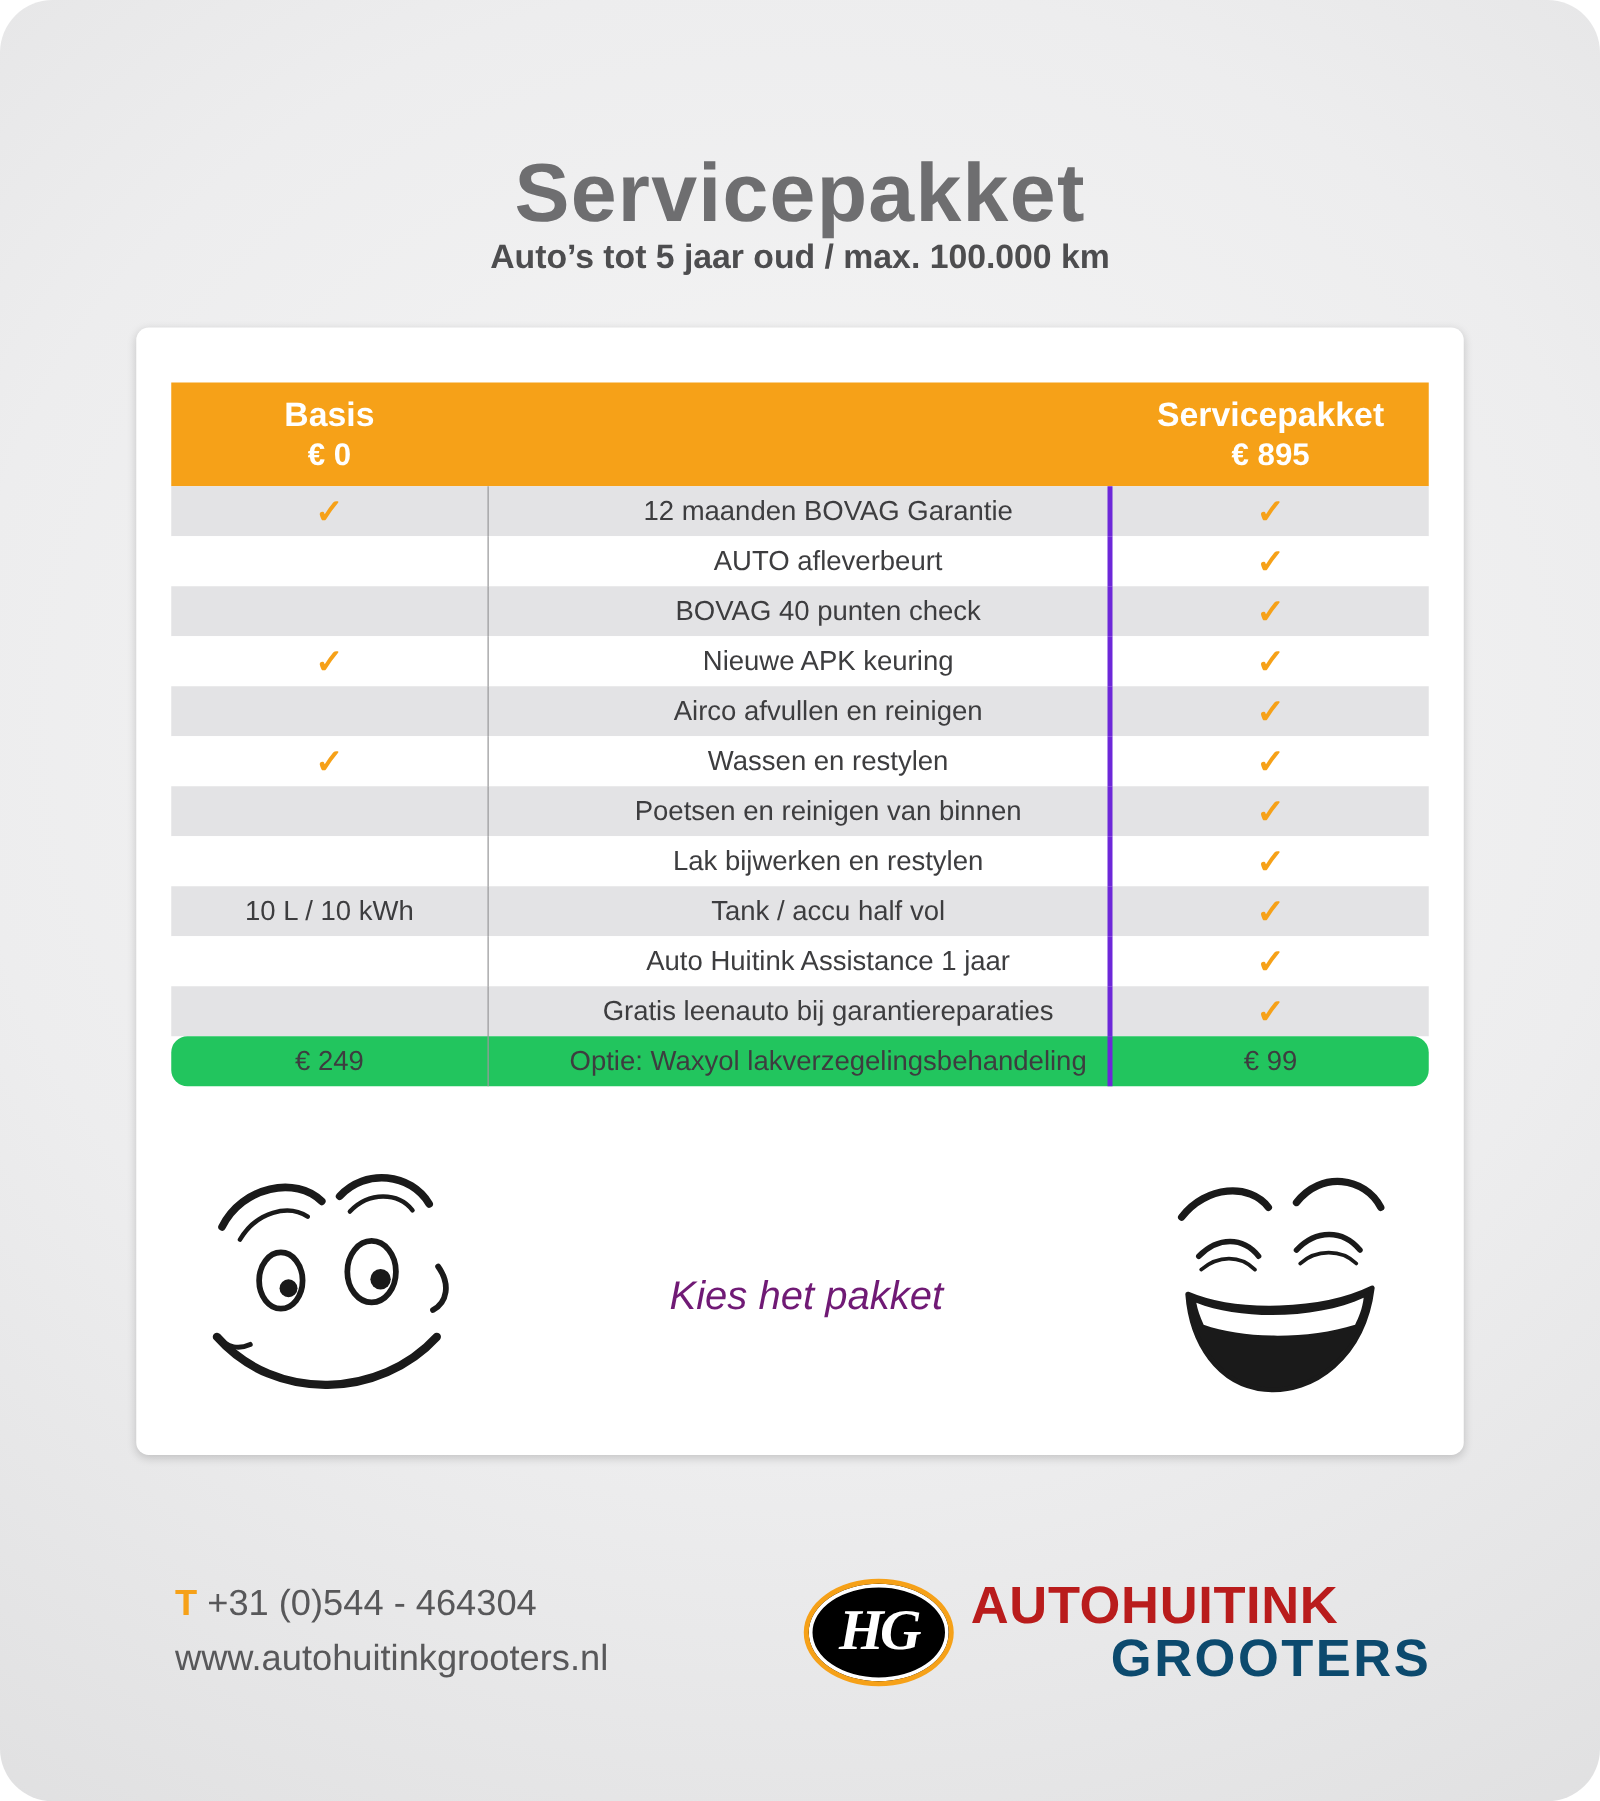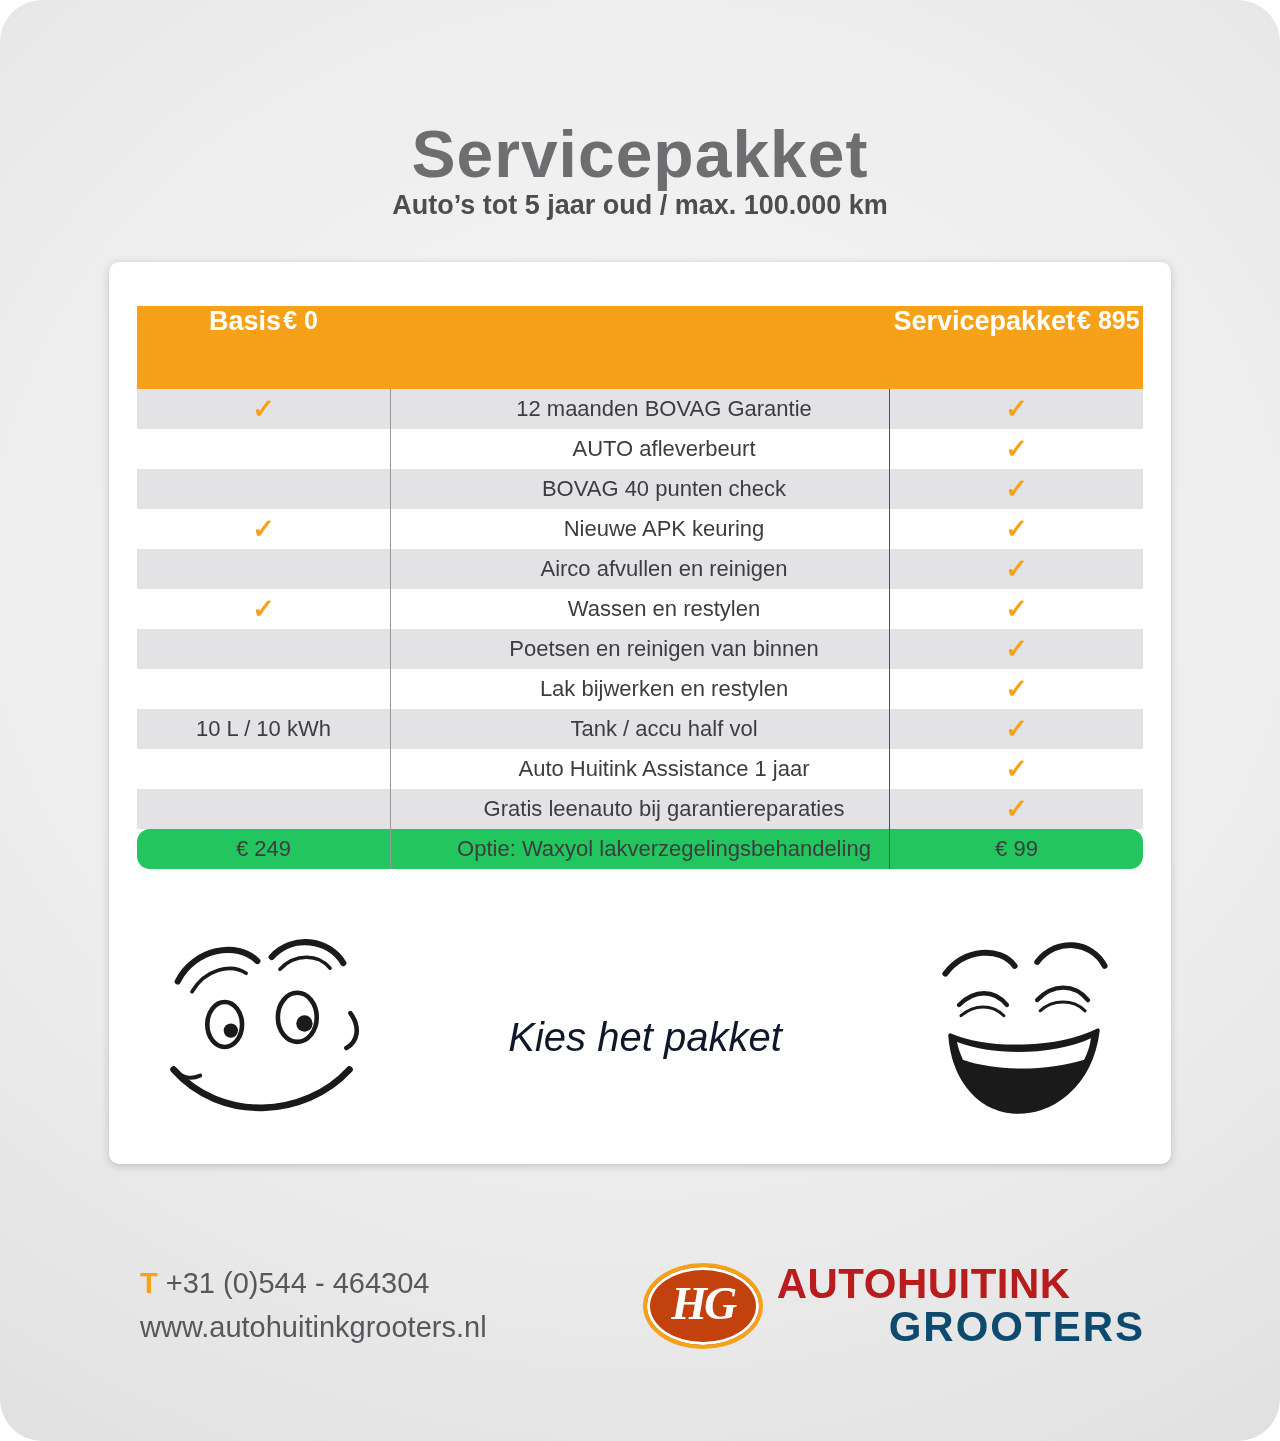--- a/index.html
+++ b/index.html
@@ -29,52 +29,52 @@
     position:absolute; left:109px; top:262px; width:1062px; height:902px;
     background:#ffffff; border-radius:10px;
     box-shadow:0 2px 8px rgba(0,0,0,0.18);
   }
   .table { position:absolute; left:28px; right:28px; top:44px; }
   .thead {
     display:grid; grid-template-columns:253px 1fr 253px;
     background:#F6A118; height:83px;
     color:#ffffff; text-align:center;
   }
-  .hcol { display:flex; flex-direction:row; justify-content:center; gap:2px; }
+  .hcol { display:flex; flex-direction:column; justify-content:center; gap:2px; }
   .pkg-name { font-size:27px; font-weight:700; }
   .pkg-price { font-size:25px; font-weight:700; }
   .trow {
     display:grid; grid-template-columns:253px 1fr 253px;
     height:40px; font-size:22px; color:#3d3d3f;
   }
   .trow .cell { display:flex; align-items:center; justify-content:center; }
-  .trow .cell.mid { border-left:1px solid #9a9a9c; border-right:1px solid #6d28d9;padding-left:48px; }
+  .trow .cell.mid { border-left:1px solid #9a9a9c; border-right:4px solid #6d28d9;padding-left:48px; }
   .trow.shaded { background:#e3e3e5; }
   .trow.plain  { background:#ffffff; }
   .trow.highlight { background:#22c55e;border-radius:13px; }
   .cell.check { color:#F6A118; font-size:27px; font-weight:700; }
   .choose {
     position:absolute; left:40px; right:40px; top:648px; height:230px;
     display:flex; align-items:center;
   }
   .smiley { flex:0 0 auto; }
   .tagline {
     flex:1 1 auto; text-align:center;
-    font-style:italic; font-size:40px; color:#0f172a; line-height:1.35;margin-top:24px;
+    font-style:italic; font-size:32px; color:#701a75; line-height:1.35;margin-top:24px;
   }
   .footer {
     position:absolute; left:140px; right:135px; top:1262px;
     display:flex; justify-content:space-between; align-items:center;
   }
   .contact { font-size:29px; color:#58585a; font-weight:500; line-height:1.5; }
   .contact .t-label { color:#F6A118; font-weight:700; }
   .brand { display:flex; align-items:center; gap:14px; }
   .logo-ellipse {
     width:120px; height:86px;
-    background:#c2410c; border:4px solid #F6A118; border-radius:50%;
+    background:#000000; border:4px solid #F6A118; border-radius:50%;
     box-shadow: inset 0 0 0 3px #ffffff;
     display:flex; align-items:center; justify-content:center;
   }
   .logo-hg {
     font-family:"Liberation Serif", serif; font-style:italic; font-weight:700;
     color:#ffffff; font-size:46px; letter-spacing:-3px; transform:translateY(-2px);
   }
   .brand-text { font-weight:700; font-size:42px; line-height:1.02; letter-spacing:0.5px; }
   .brand-line1 { color:#b91c1c; }
   .brand-line2 { color:#0c4a6e; margin-left:112px; letter-spacing:2px; }

